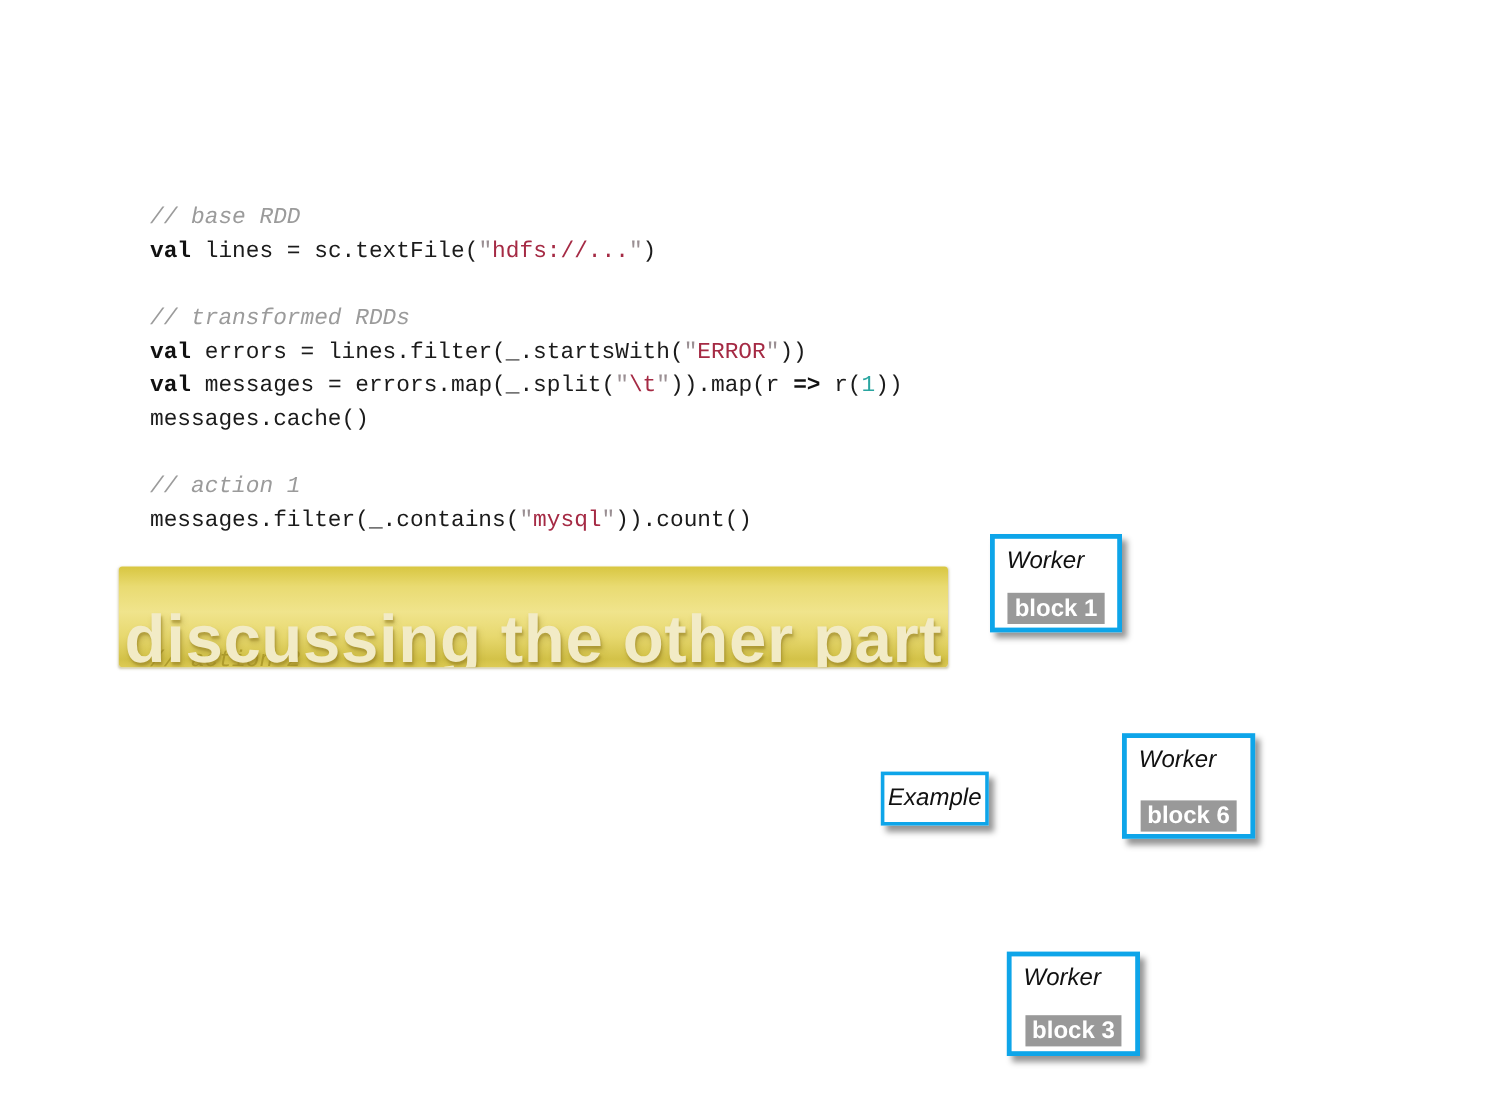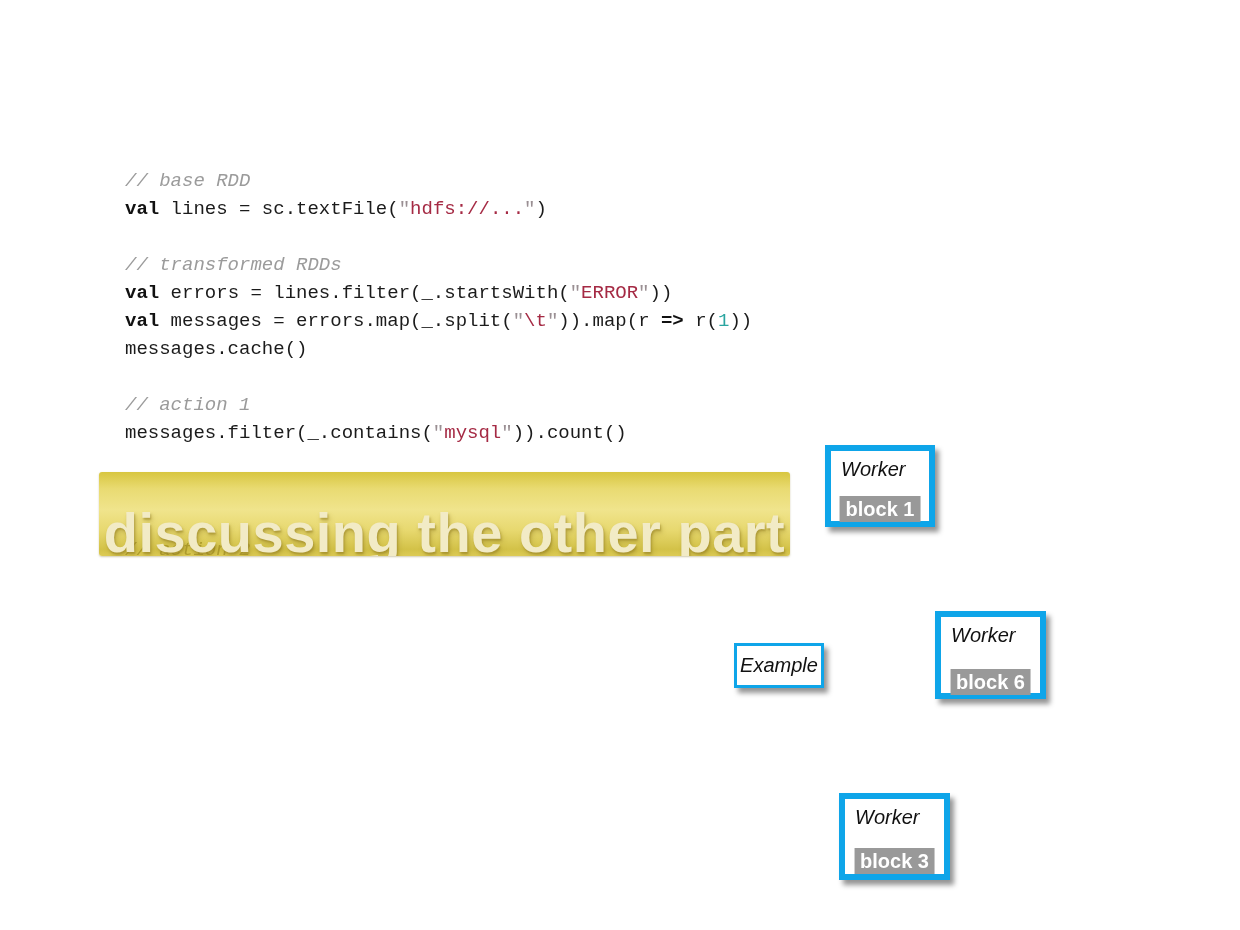--- a/index.html
+++ b/index.html
@@ -55,21 +55,21 @@
     position:absolute; left:0; right:0; top:28px;
     text-align:center;
     font-size:56px; font-weight:700; letter-spacing:0.5px;
     color:#f2ebc6;
     text-shadow:1px 2px 2px rgba(150,128,35,0.55), 2px 4px 5px rgba(150,128,35,0.35);
     white-space:nowrap;
   }
 
   
   .node {
-    position:absolute; background:#ffffff; border:6px solid #0ea5e9;
+    position:absolute; background:#ffffff; border:4px solid #0ea5e9;
     box-shadow:4px 5px 5px rgba(0,0,0,0.42);
   }
   .node-label {
     font-style:italic; font-size:20px; color:#111111;
   }
   .worker .node-label { position:absolute; left:10px; top:7px; }
   .block-badge {
     position:absolute; left:50%; transform:translateX(-50%);
     background:#999999; color:#ffffff;
     font-weight:700; font-size:20px; line-height:26px;

